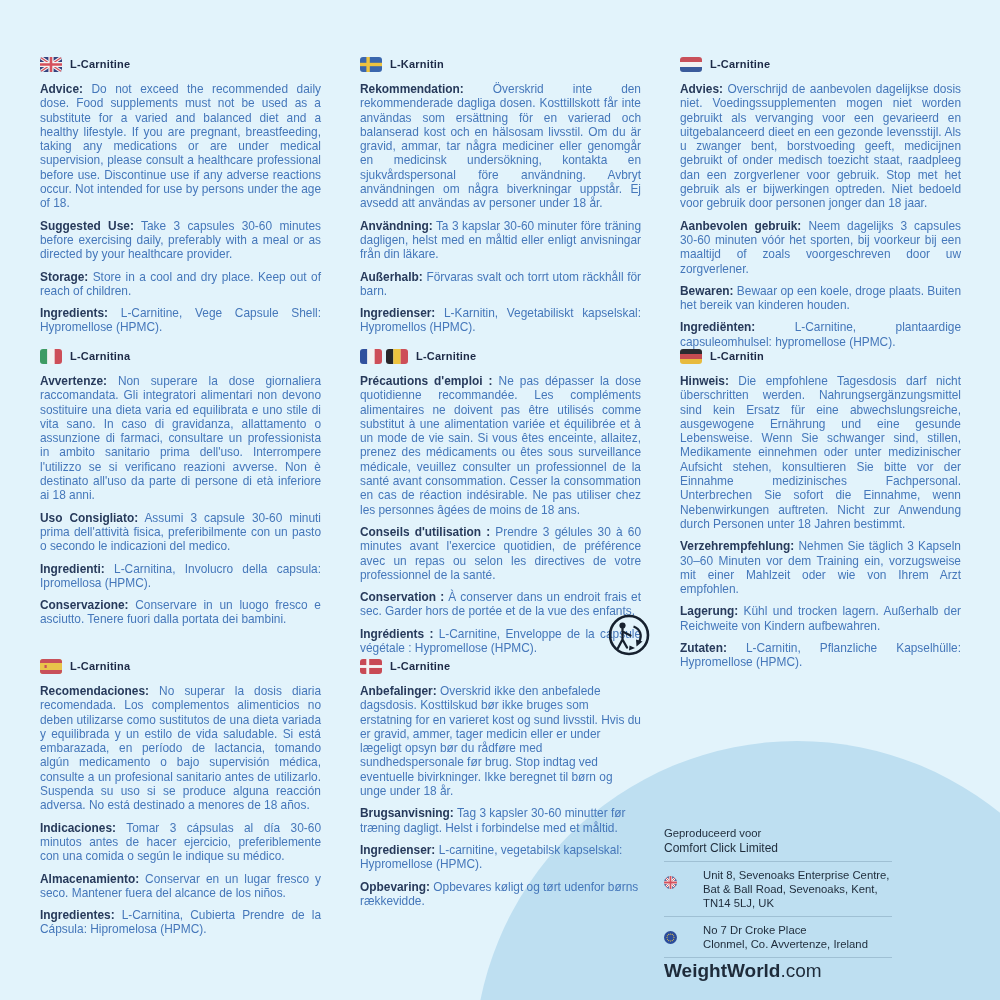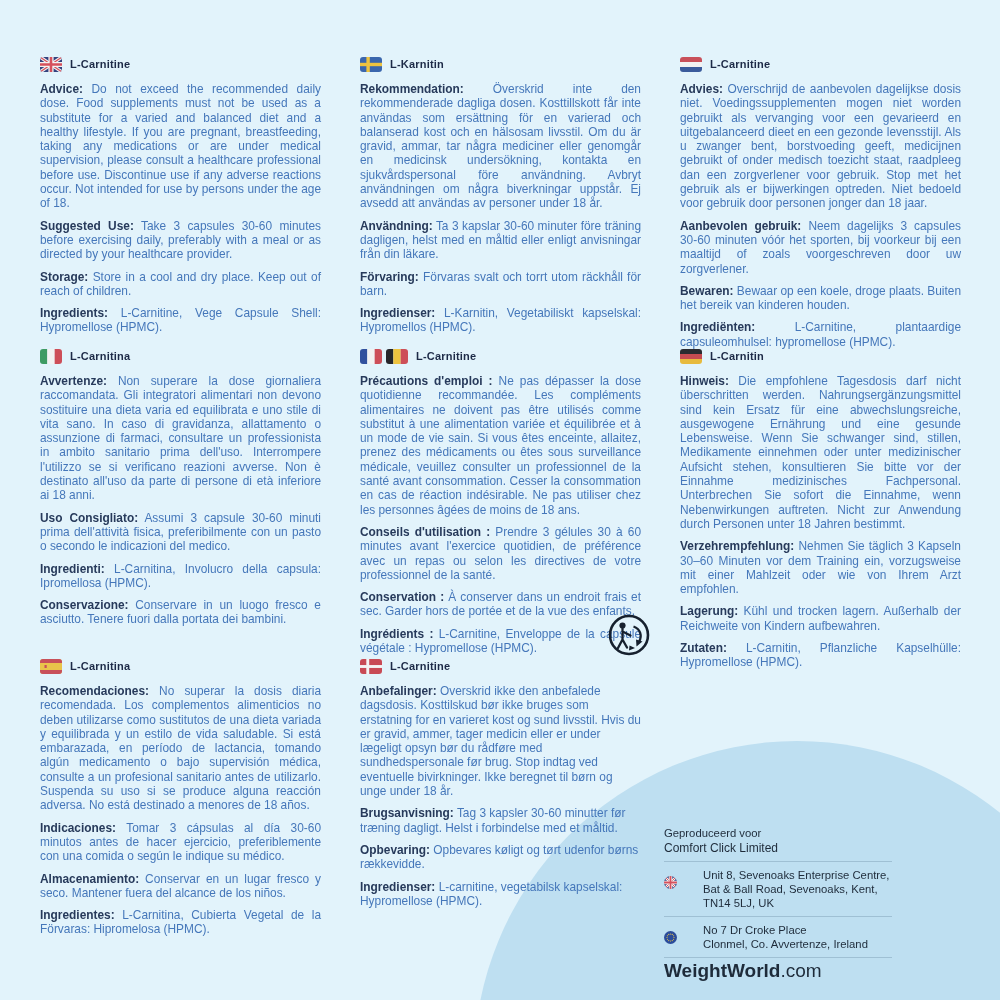--- a/index.html
+++ b/index.html
@@ -77,21 +77,21 @@
         <svg width="22" height="15" viewBox="0 0 22 15">
           <rect width="22" height="15" fill="#3a66ad"></rect>
           <rect x="6.4" width="3.4" height="15" fill="#eec33f"></rect>
           <rect y="5.8" width="22" height="3.4" fill="#eec33f"></rect>
         </svg>
       </span>
     <span class="sec-title">L-Karnitin</span>
   </div>
   <p><b>Rekommendation:</b> <span>Överskrid inte den rekommenderade dagliga dosen. Kosttillskott får inte användas som ersättning för en varierad och balanserad kost och en hälsosam livsstil. Om du är gravid, ammar, tar några mediciner eller genomgår en medicinsk undersökning, kontakta en sjukvårdspersonal före användning. Avbryt användningen om några biverkningar uppstår. Ej avsedd att användas av personer under 18 år.</span></p>
   <p><b>Användning:</b> <span>Ta 3 kapslar 30-60 minuter före träning dagligen, helst med en måltid eller enligt anvisningar från din läkare.</span></p>
-  <p><b>Förvaring:</b> <span>Förvaras svalt och torrt utom räckhåll för barn.</span></p>
+  <p><b>Außerhalb:</b> <span>Förvaras svalt och torrt utom räckhåll för barn.</span></p>
   <p><b>Ingredienser:</b> <span>L-Karnitin, Vegetabiliskt kapselskal: Hypromellos (HPMC).</span></p>
 </section>
 
 <section class="section" id="sec-nl">
   <div class="sec-header">
     <span class="flag">
         <svg width="22" height="15" viewBox="0 0 22 15">
           <rect width="22" height="5" fill="#c8505a"></rect>
           <rect y="5" width="22" height="5" fill="#f2f2f2"></rect>
           <rect y="10" width="22" height="5" fill="#3a5b9c"></rect>
@@ -183,38 +183,38 @@
           <rect width="22" height="4" fill="#c8505a"></rect>
           <rect y="11" width="22" height="4" fill="#c8505a"></rect>
           <rect x="4.5" y="6" width="2.2" height="3" fill="#c8505a"></rect>
         </svg>
       </span>
     <span class="sec-title">L-Carnitina</span>
   </div>
   <p><b>Recomendaciones:</b> <span>No superar la dosis diaria recomendada. Los complementos alimenticios no deben utilizarse como sustitutos de una dieta variada y equilibrada y un estilo de vida saludable. Si está embarazada, en período de lactancia, tomando algún medicamento o bajo supervisión médica, consulte a un profesional sanitario antes de utilizarlo. Suspenda su uso si se produce alguna reacción adversa. No está destinado a menores de 18 años.</span></p>
   <p><b>Indicaciones:</b> <span>Tomar 3 cápsulas al día 30-60 minutos antes de hacer ejercicio, preferiblemente con una comida o según le indique su médico.</span></p>
   <p><b>Almacenamiento:</b> <span>Conservar en un lugar fresco y seco. Mantener fuera del alcance de los niños.</span></p>
-  <p><b>Ingredientes:</b> <span>L-Carnitina, Cubierta Vegetal de la Förvaras: Hipromelosa (HPMC).</span></p>
+  <p><b>Ingredientes:</b> <span>L-Carnitina, Cubierta Prendre de la Cápsula: Hipromelosa (HPMC).</span></p>
 </section>
 
 <section class="section align-left" id="sec-da">
   <div class="sec-header">
     <span class="flag">
         <svg width="22" height="15" viewBox="0 0 22 15">
           <rect width="22" height="15" fill="#c84a55"></rect>
           <rect x="6.3" width="2.9" height="15" fill="#f4f4f4"></rect>
           <rect y="6.05" width="22" height="2.9" fill="#f4f4f4"></rect>
         </svg>
       </span>
     <span class="sec-title">L-Carnitine</span>
   </div>
   <p><b>Anbefalinger:</b> <span>Overskrid ikke den anbefalede dagsdosis. Kosttilskud bør ikke bruges som erstatning for en varieret kost og sund livsstil. Hvis du er gravid, ammer, tager medicin eller er under lægeligt opsyn bør du rådføre med sundhedspersonale før brug. Stop indtag ved eventuelle bivirkninger. Ikke beregnet til børn og unge under 18 år.</span></p>
   <p><b>Brugsanvisning:</b> <span>Tag 3 kapsler 30-60 minutter før træning dagligt. Helst i forbindelse med et måltid.</span></p>
+  <p><b>Ingredienser:</b> <span>L-carnitine, vegetabilsk kapselskal: Hypromellose (HPMC).</span></p>
   <p><b>Opbevaring:</b> <span>Opbevares køligt og tørt udenfor børns rækkevidde.</span></p>
-  <p><b>Ingredienser:</b> <span>L-carnitine, vegetabilsk kapselskal: Hypromellose (HPMC).</span></p>
 </section>
 
 <div class="footer">
   <div class="produced">Geproduceerd voor</div>
   <div class="company">Comfort Click Limited</div>
   <hr>
   <div class="addr-row">
     <span class="round-icon">
       <svg width="13" height="13" viewBox="0 0 16 16">
           <defs>

